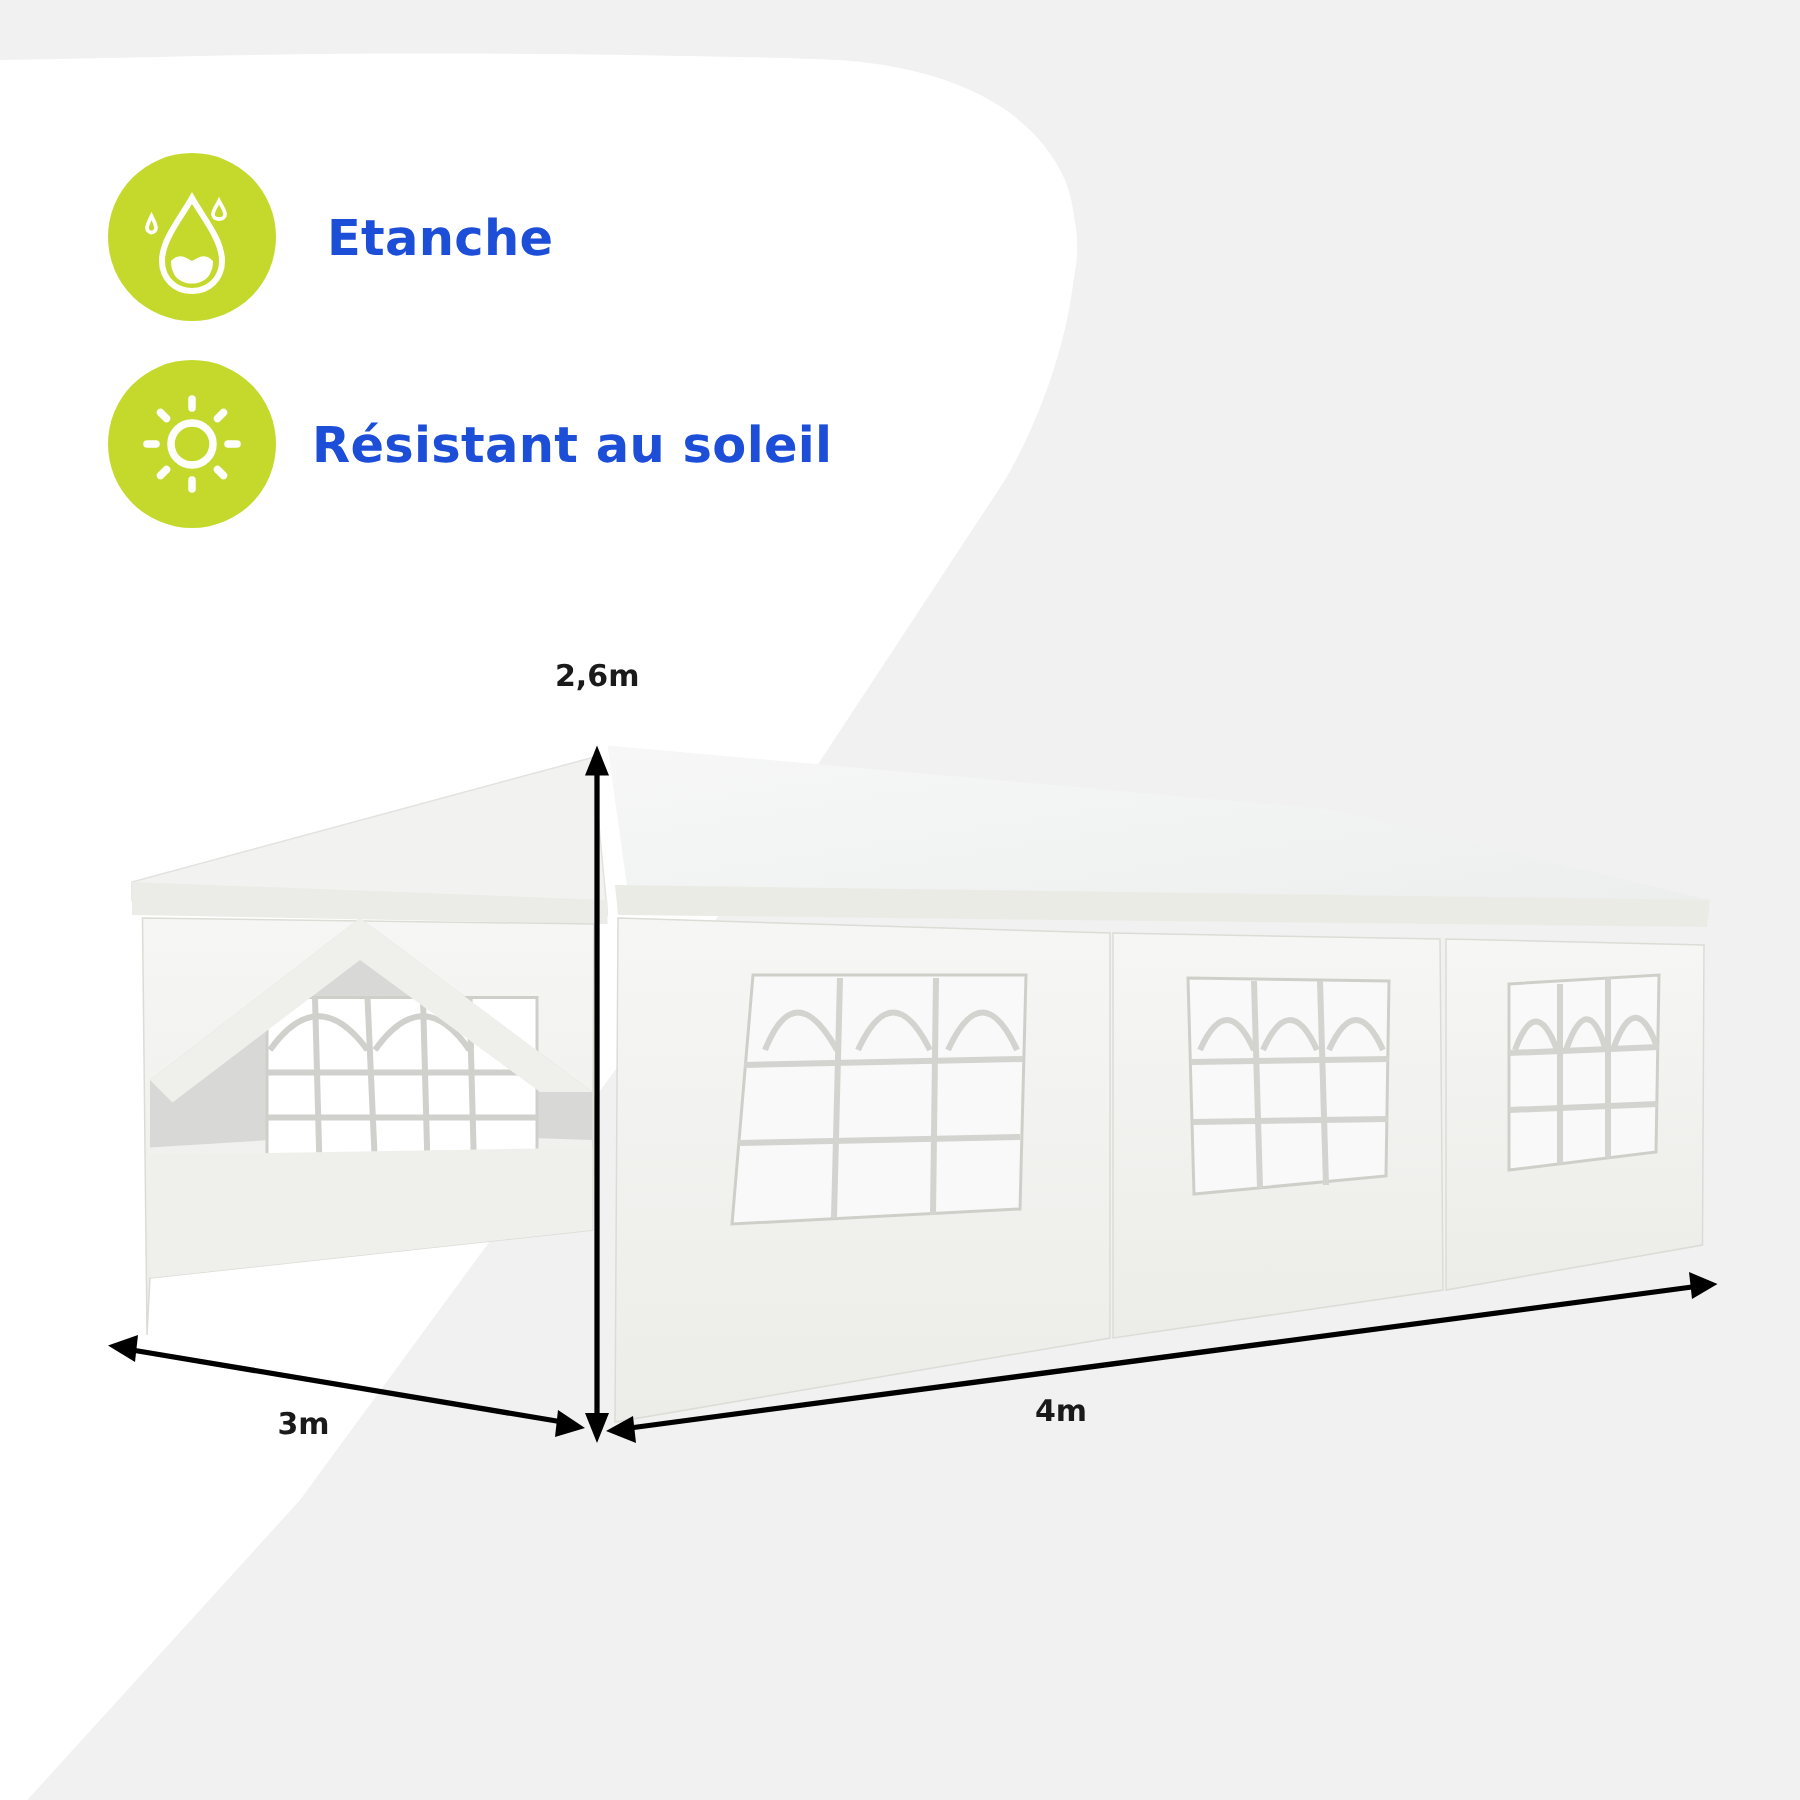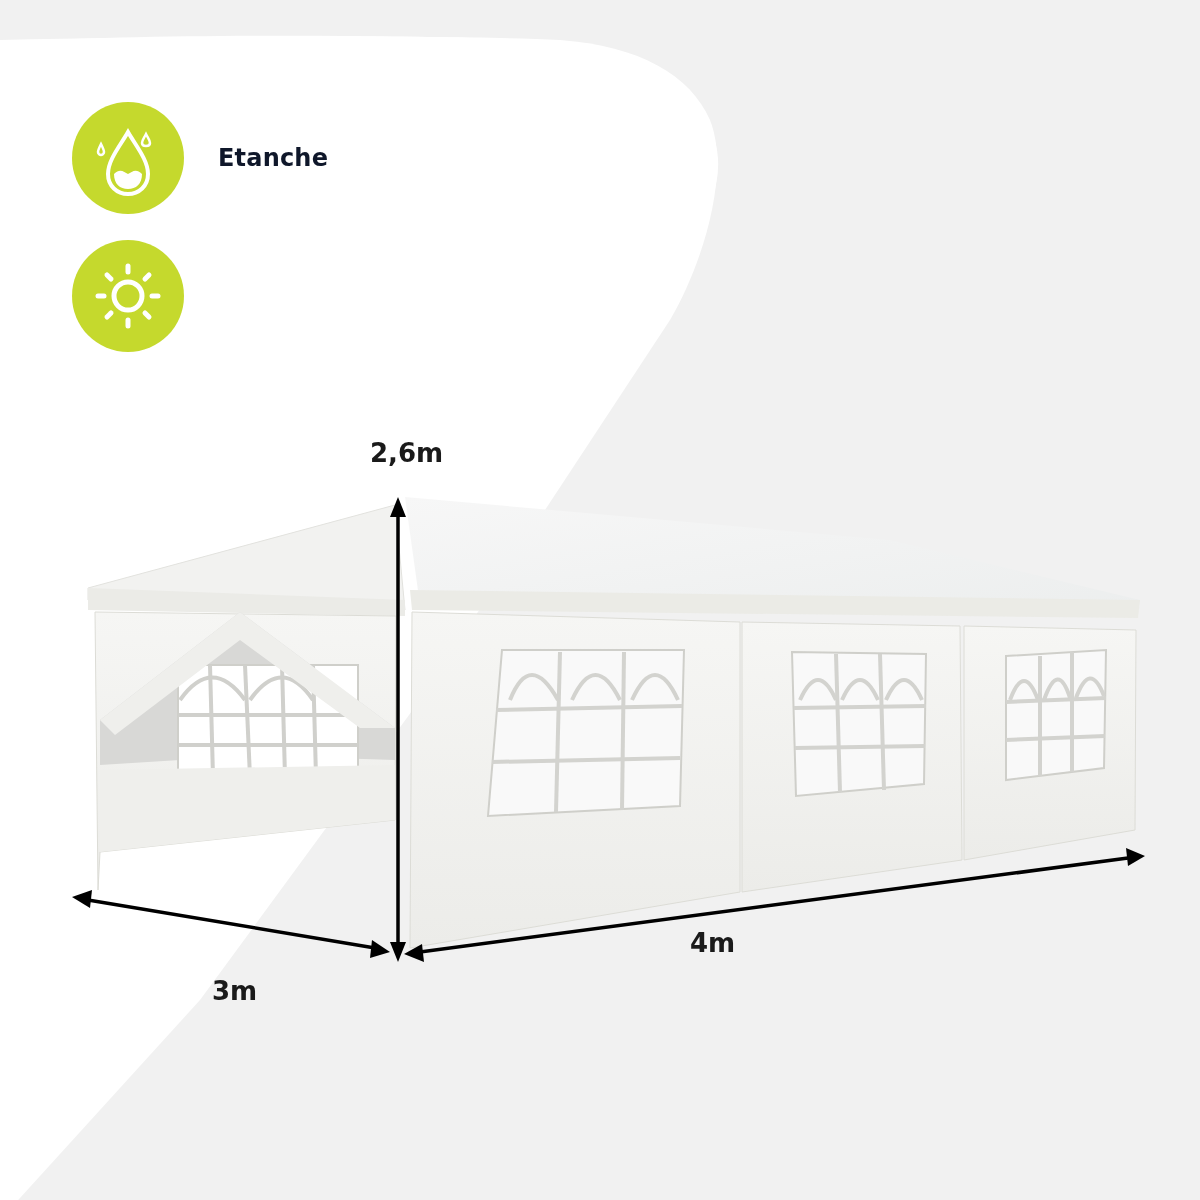--- a/index.html
+++ b/index.html
@@ -10,24 +10,24 @@
     }
     .bg-svg { position: absolute; left: 0; top: 0; width: 1200px; height: 1200px; }
     .feature {
       position: absolute; display: flex; align-items: center;
     }
     .feature .badge {
       width: 112px; height: 112px; border-radius: 50%;
       display: flex; align-items: center; justify-content: center;
     }
     .feature .label {
-      font-weight: bold; font-size: 24px; color: #0f172a; letter-spacing: 0.2px;
+      font-weight: bold; font-size: 33px; color: #1d4ed8; letter-spacing: 0.2px;
     }
     .dim-label {
-      position: absolute; font-weight: bold; font-size: 26px; color: #1a1a1a;
+      position: absolute; font-weight: bold; font-size: 20px; color: #1a1a1a;
     }
     .tent-svg { position: absolute; left: 0; top: 0; width: 1200px; height: 1200px; }
   </style>
 </head>
 <body>
 
 <svg class="bg-svg" viewBox="0 0 1200 1200">
   <rect x="0" y="0" width="1200" height="1200" fill="#f1f1f1"></rect>
   <path d="M0,42 C150,34 380,34 540,40 C610,44 680,70 700,110 C735,160 710,200 703,230 C695,260 680,275 670,290 L520,500 L280,840 L0,1000 Z" fill="#ffffff"></path>
   <path d="M0,40 C200,36 450,35 560,40 C640,46 690,75 710,120 C730,170 705,260 670,320 L420,700 L200,1000 L0,1220 Z" fill="#ffffff"></path>
@@ -54,20 +54,21 @@
         <line x1="56" y1="80" x2="56" y2="86"></line>
         <line x1="26" y1="56" x2="32" y2="56"></line>
         <line x1="80" y1="56" x2="86" y2="56"></line>
         <line x1="35" y1="35" x2="39" y2="39"></line>
         <line x1="73" y1="73" x2="77" y2="77"></line>
         <line x1="77" y1="35" x2="73" y2="39"></line>
         <line x1="35" y1="77" x2="39" y2="73"></line>
       </g>
     </svg>
   </div>
+  <span class="label" style="margin-left:24px;">Résistant au soleil</span>
 </div>
 
 <svg class="tent-svg" viewBox="0 0 1200 1200">
   <defs>
     <linearGradient id="roofG" x1="0" y1="0" x2="1" y2="1">
       <stop offset="0" stop-color="#f7f7f7"></stop>
       <stop offset="1" stop-color="#eceeee"></stop>
     </linearGradient>
     <linearGradient id="sideG" x1="0" y1="0" x2="0" y2="1">
       <stop offset="0" stop-color="#f6f6f4"></stop>
@@ -162,14 +163,14 @@
     <polygon points="72,897 92,890 90,908" stroke="none"></polygon>
     <polygon points="390,952 372,940 370,958" stroke="none"></polygon>
 
     <line x1="420" y1="952" x2="1128" y2="858"></line>
     <polygon points="404,954 422,944 424,962" stroke="none"></polygon>
     <polygon points="1145,856 1126,848 1128,866" stroke="none"></polygon>
   </g>
 </svg>
 
 <div class="dim-label" style="left:370px; top:438px;">2,6m</div>
-<div class="dim-label" style="left:185px; top:976px;margin-left:27px;">3m</div>
+<div class="dim-label" style="left:185px; top:937px;">3m</div>
 <div class="dim-label" style="left:690px; top:928px;">4m</div>
 
 </body></html>

